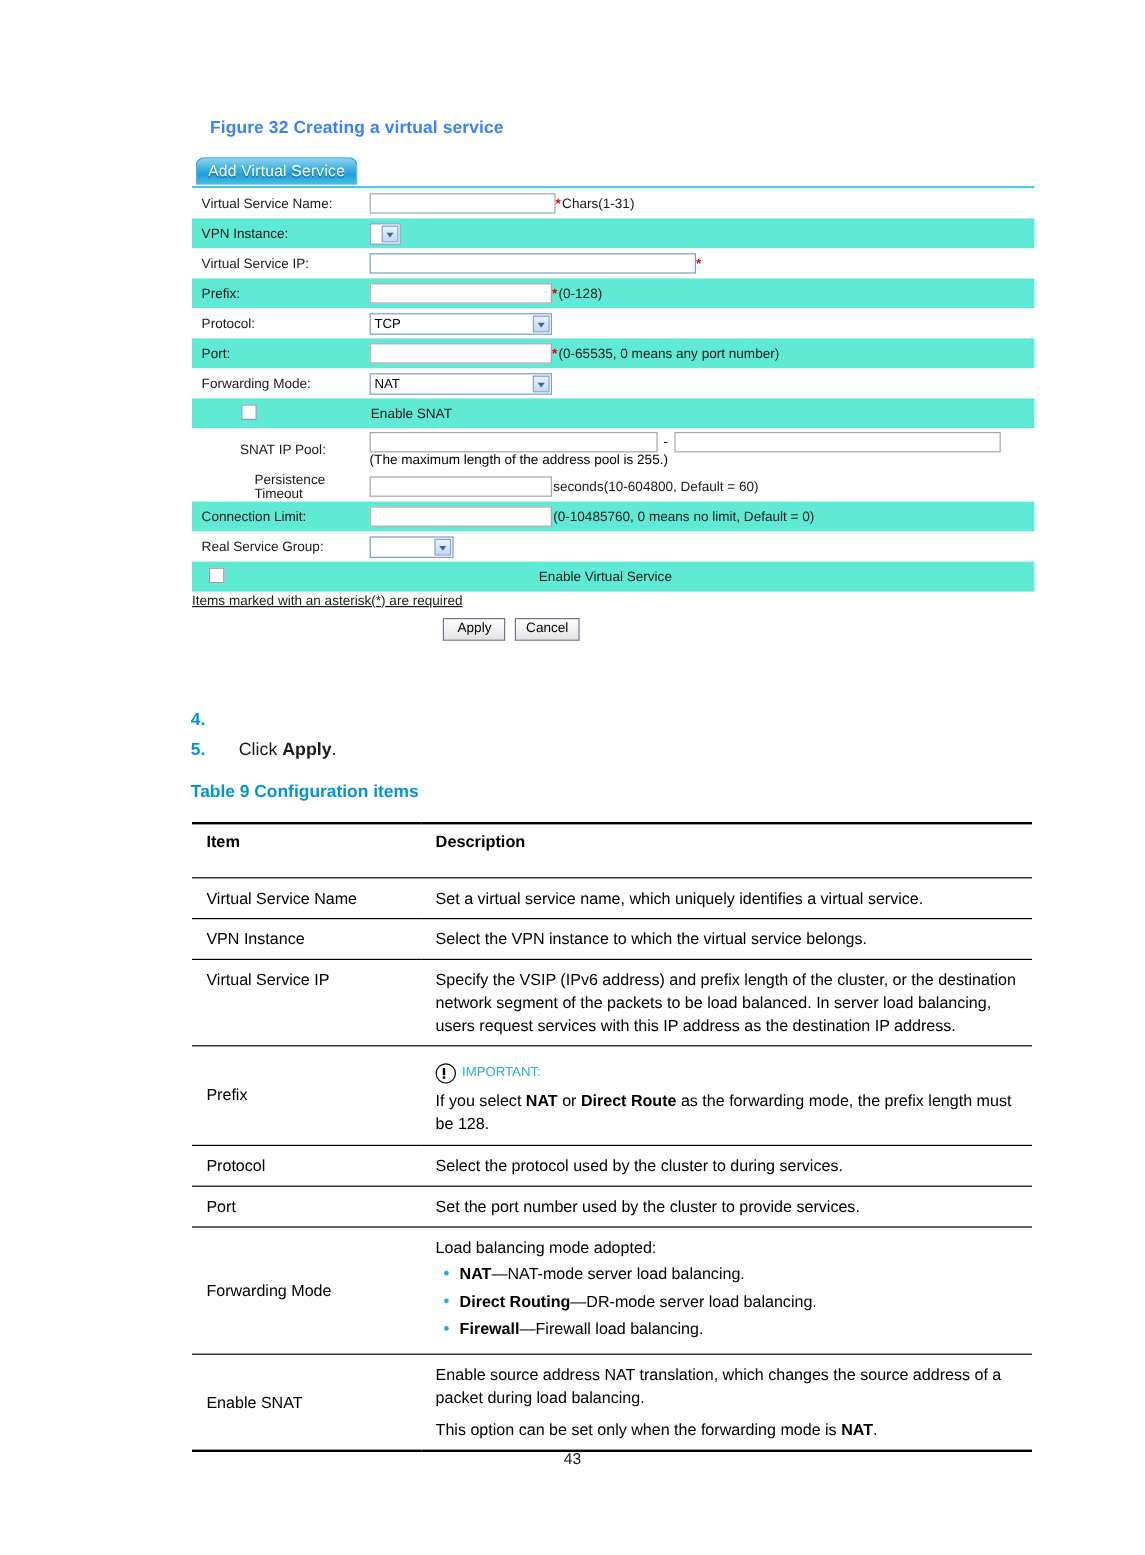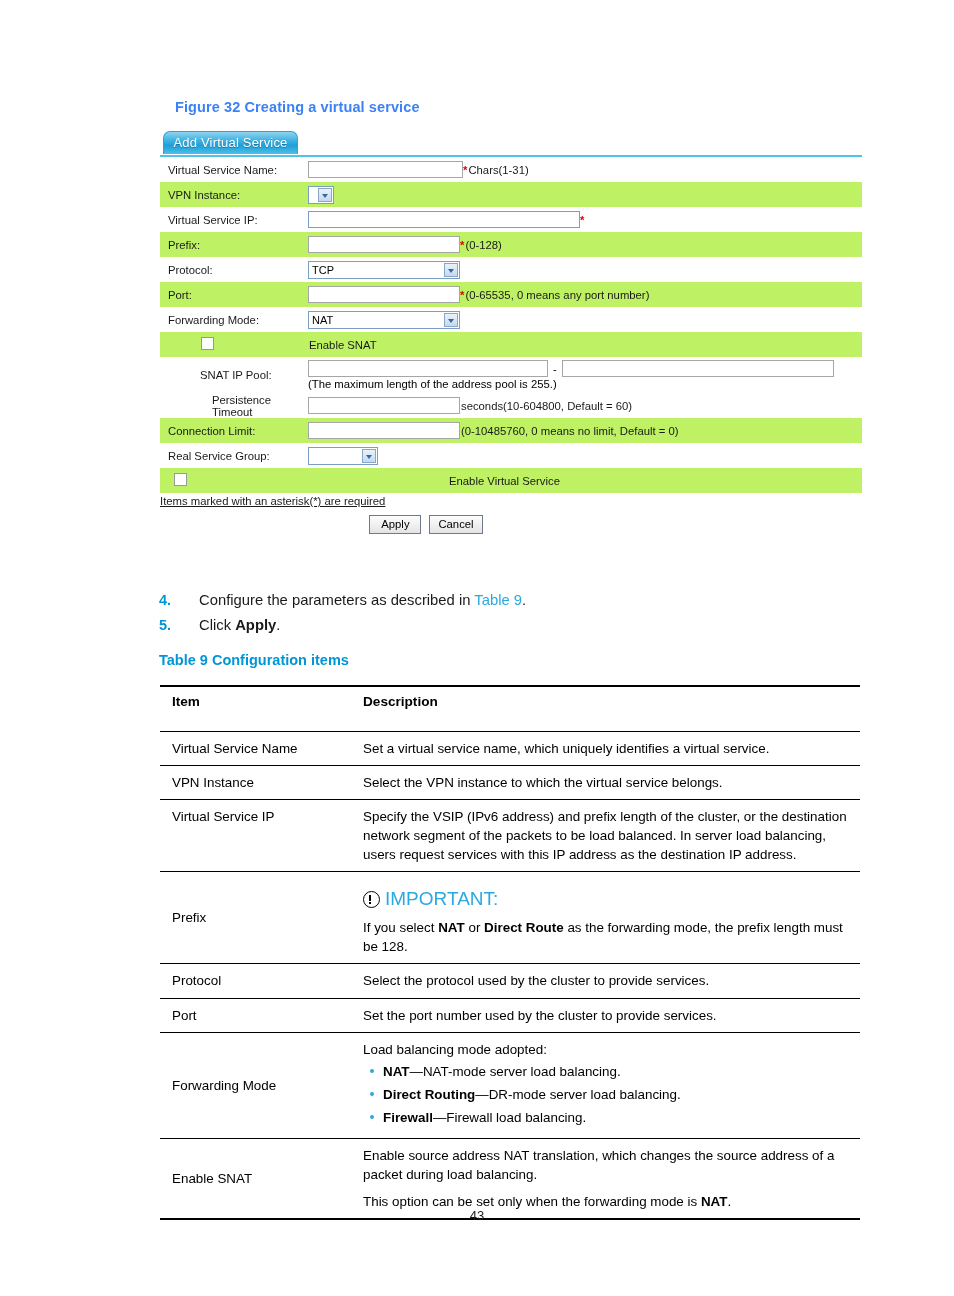--- a/index.html
+++ b/index.html
@@ -67,21 +67,21 @@
     width: 702px;
     border-collapse: collapse;
     font-size: 11.3px;
   }
   .row {
     display: flex;
     align-items: center;
     min-height: 25px;
     box-sizing: border-box;
   }
-  .row.alt { background: #bef264; }
+  .row.alt { background: #5eead4; }
   .row.white { background: #ffffff; }
 
   .lbl {
     width: 148px;
     flex: 0 0 148px;
     padding-left: 8px;
     box-sizing: border-box;
     font-size: 11.3px;
     color: #1a1a1a;
   }
@@ -273,21 +273,21 @@
     width: 1.6px; height: 6px;
     background: #000;
   }
   .imp-icon:after {
     content: "";
     position: absolute;
     left: 5.2px; top: 9.5px;
     width: 1.6px; height: 1.8px;
     background: #000;
   }
-  .imp-label { color: #29a9e0; font-size: 19px; }
+  .imp-label { color: #29a9e0; font-size: 11px; }
   ul.bul { margin: 3px 0 0 0; padding-left: 20px; list-style: none; }
   ul.bul li { position: relative; margin-bottom: 4px; }
   ul.bul li:before {
     content: "";
     position: absolute;
     left: -13px; top: 7px;
     width: 4px; height: 4px;
     border-radius: 50%;
     background: #29a9e0;
   }
@@ -446,21 +446,20 @@
     <div class="btnbar">
       <div class="btn">Apply</div>
       <div class="btn">Cancel</div>
     </div>
   </div>
 </div>
 
 <div class="steps">
   <div class="step">
     <div class="step-num">4.</div>
-    <div class="step-txt"><span>Configure the parameters as described in </span><span class="lnk">Table 9</span><span>.</span></div>
   </div>
   <div class="step">
     <div class="step-num">5.</div>
     <div class="step-txt"><span>Click </span><span class="bold">Apply</span><span>.</span></div>
   </div>
 </div>
 
 <div class="tbl-caption">Table 9 Configuration items</div>
 
 <table class="t9">
@@ -488,21 +487,21 @@
       <td>
         <div class="imp-head">
           <span class="imp-icon"></span>
           <span class="imp-label">IMPORTANT:</span>
         </div>
         <div><span>If you select </span><span class="bold">NAT</span><span> or </span><span class="bold">Direct Route</span><span> as the forwarding mode, the prefix length must be 128.</span></div>
       </td>
     </tr>
     <tr>
       <td class="c1 mid">Protocol</td>
-      <td>Select the protocol used by the cluster to provide services.</td>
+      <td>Select the protocol used by the cluster to during services.</td>
     </tr>
     <tr>
       <td class="c1 mid">Port</td>
       <td>Set the port number used by the cluster to provide services.</td>
     </tr>
     <tr>
       <td class="c1 mid">Forwarding Mode</td>
       <td>
         <div>Load balancing mode adopted:</div>
         <ul class="bul">

